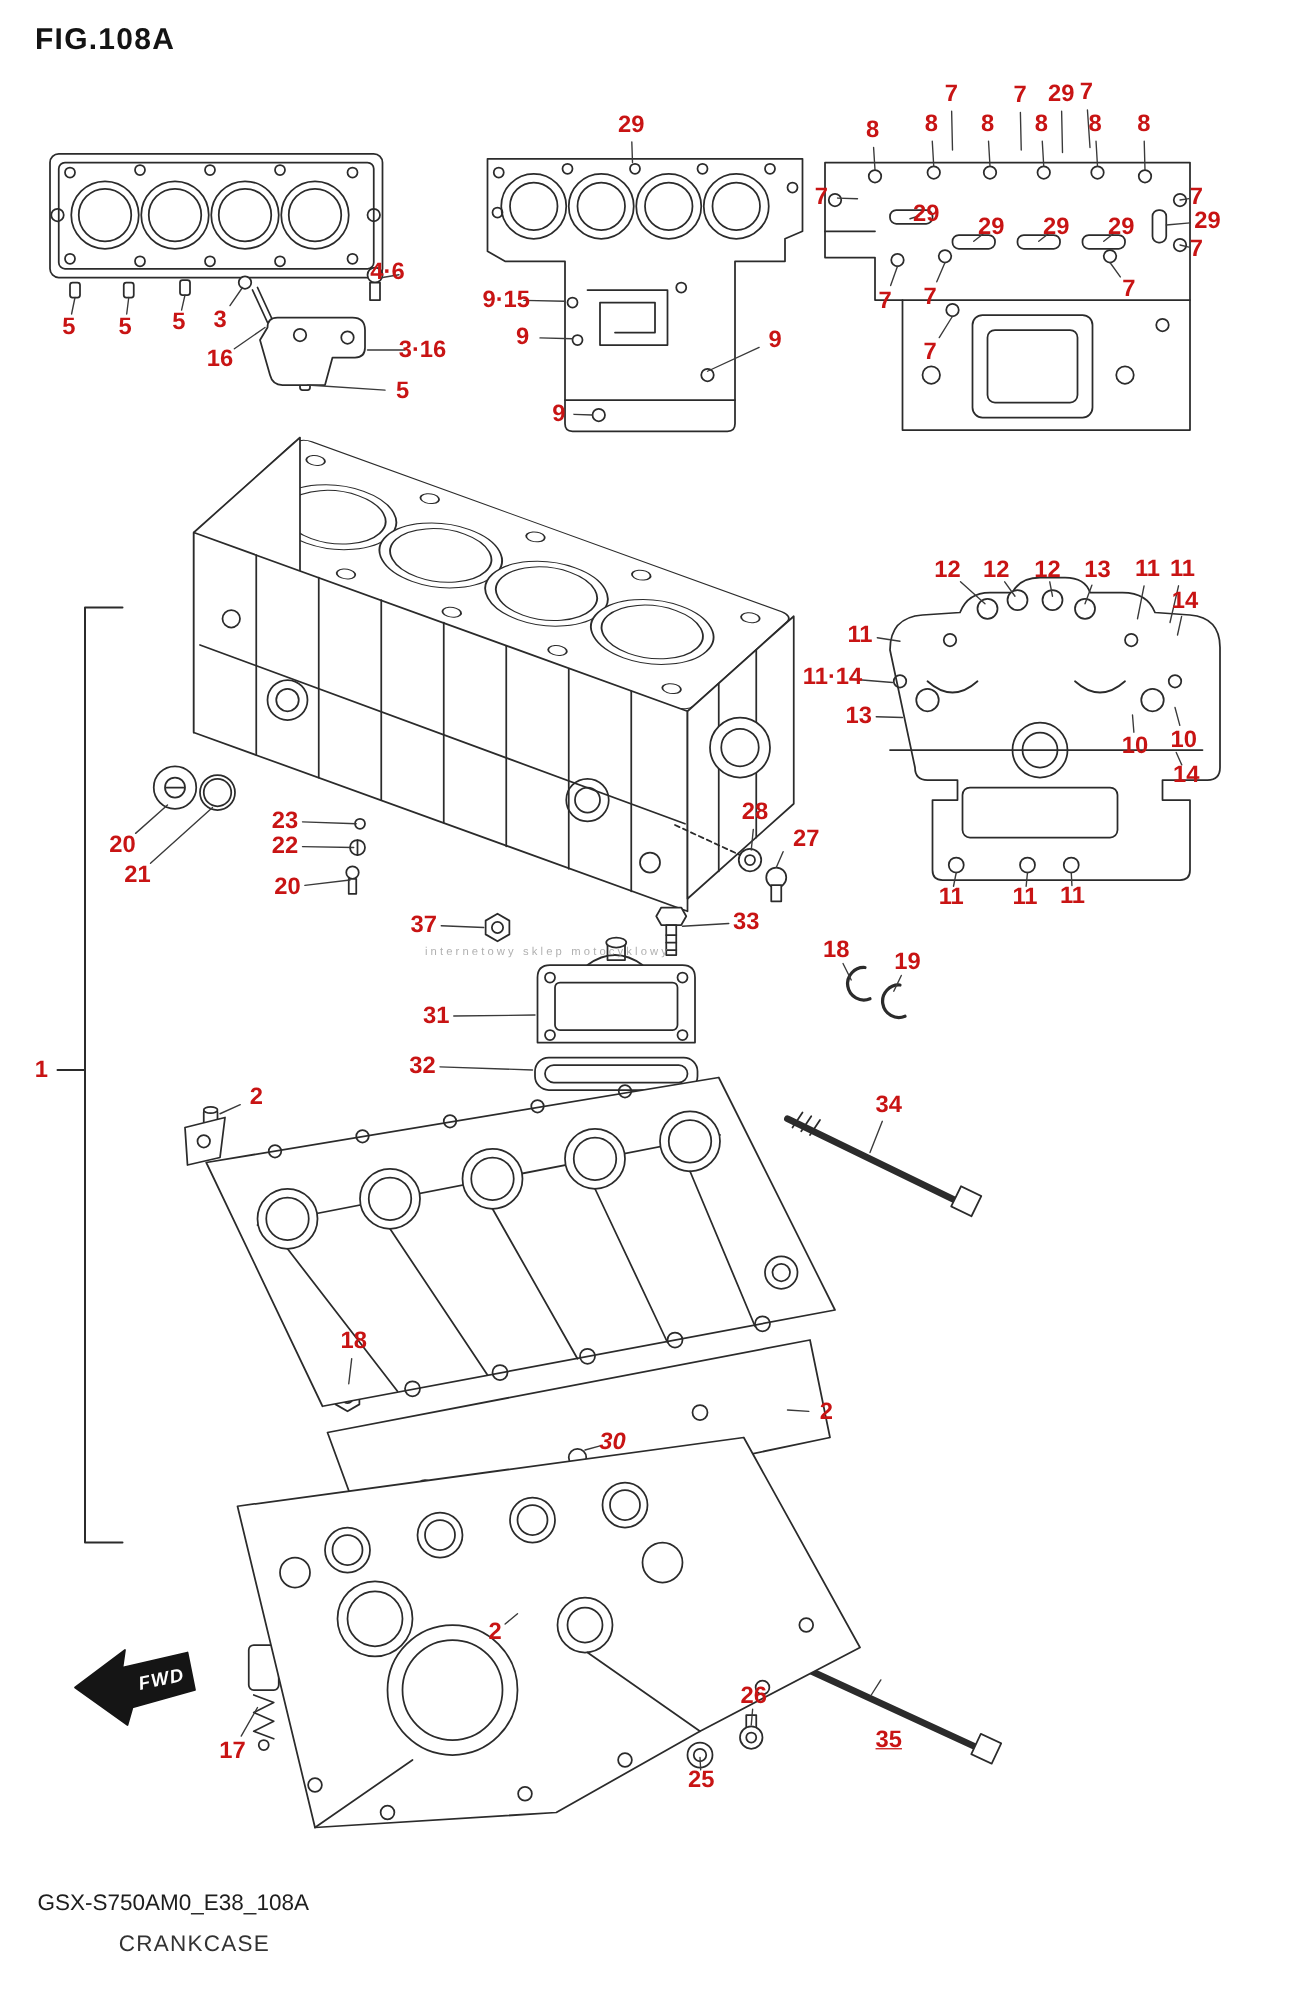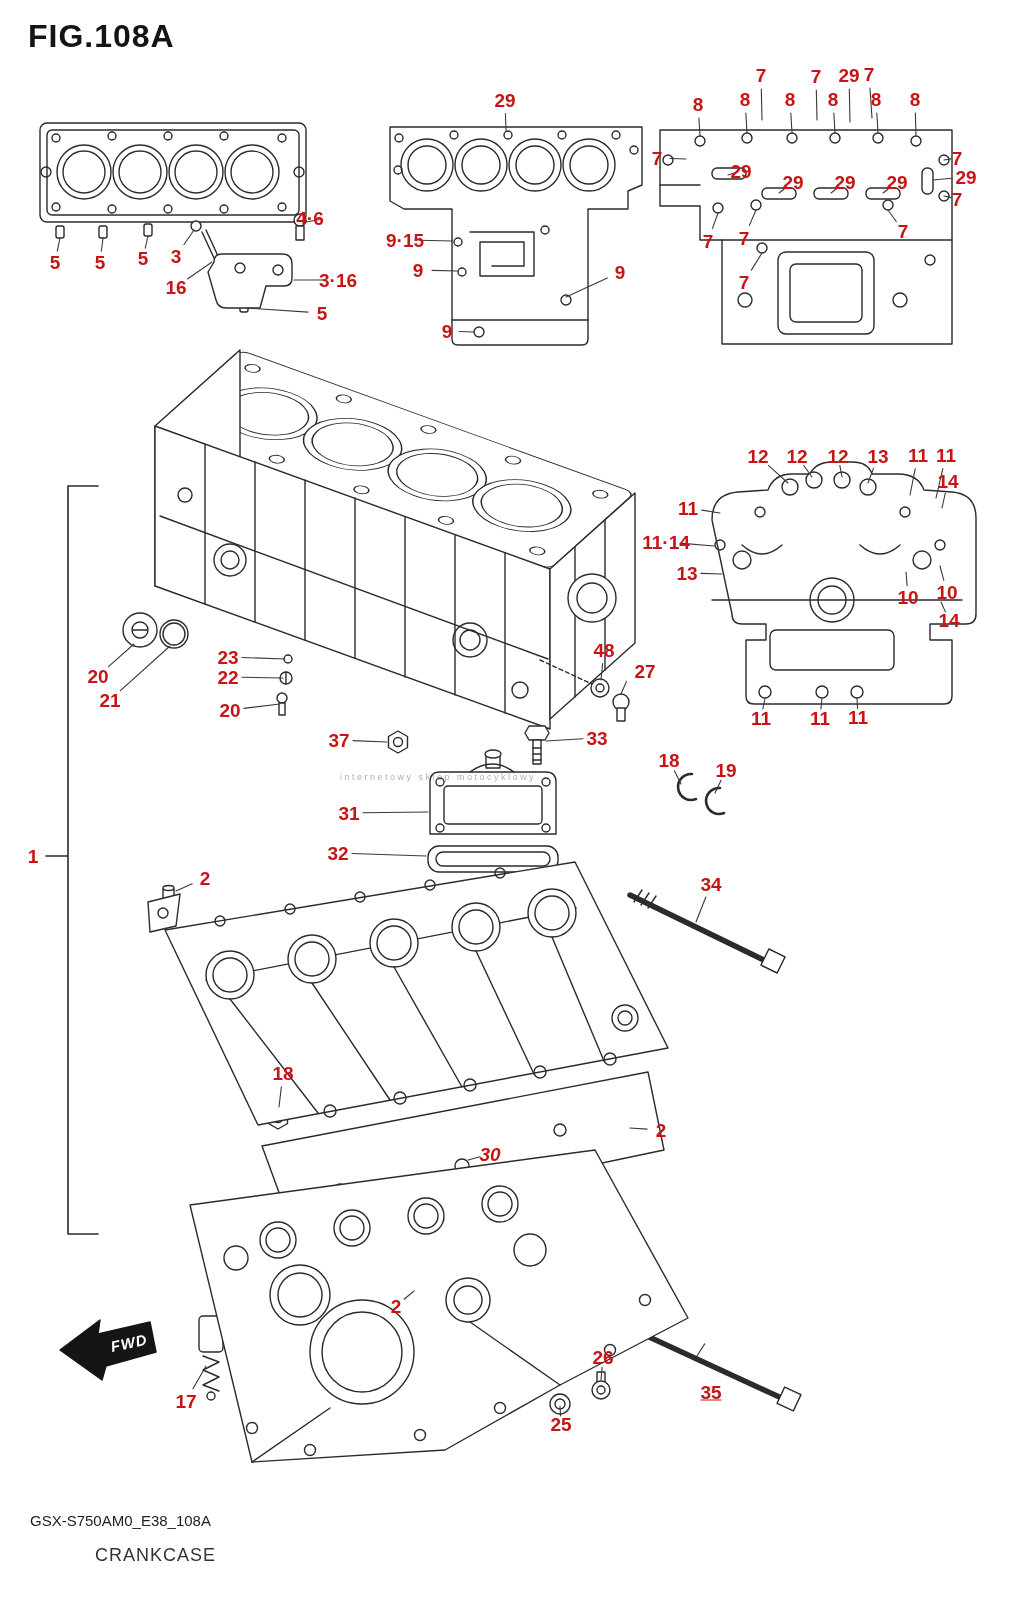--- a/index.html
+++ b/index.html
@@ -1,33 +1,33 @@
 <!DOCTYPE html>
 <html style="--callout-color: #c81414;"><head>
 <meta charset="utf-8">
 <style>
   html,body{margin:0;padding:0;background:#dcdcdc;}
   .page{position:relative;width:1032px;height:1600px;background:#ffffff;overflow:hidden;
         font-family:"Liberation Sans",sans-serif;}
-  .fig-title{position:absolute;left:28px;top:18px;font-size:32px;font-weight:800;
+  .fig-title{position:absolute;left:28px;top:18px;font-size:24px;font-weight:800;
              letter-spacing:1px;color:#141414;}
   svg.art{position:absolute;left:0;top:0;width:1032px;height:1600px;}
   svg.art text{stroke:none;}
   .callout{position:absolute;transform:translate(-50%,-50%);
            color:var(--callout-color,#c81414);font-size:19px;font-weight:600;
            line-height:1;white-space:nowrap;}
   .watermark{position:absolute;left:288px;top:756px;width:300px;text-align:center;
              opacity:.78;pointer-events:none;}
   .wm-main{font-size:28px;font-style:italic;font-weight:700;color:#bdbdbd;letter-spacing:1px;}
   .wm-main .wm-sklep{color:#c7c7c7;font-weight:400;}
   .wm-main .wm-moto{color:#a9a9a9;}
   .wm-main .wm-num{color:#e2796b;}
   .wm-main .wm-pl{color:#b5b5b5;}
-  .wm-sub{font-size:9px;color:#9a9a9a;letter-spacing:2.5px;margin-top:16px;}
-  .footer-code{position:absolute;left:30px;top:1512px;font-size:15px;color:#1e1e1e;}
+  .wm-sub{font-size:9px;color:#9a9a9a;letter-spacing:2.5px;margin-top:0;}
+  .footer-code{position:absolute;left:30px;top:1512px;font-size:18px;color:#1e1e1e;}
   .footer-name{position:absolute;left:95px;top:1545px;font-size:18px;color:#333;letter-spacing:1px;}
 </style>
 </head>
 <body>
 
 <div class="page">
 
   <div class="fig-title">FIG.108A</div>
 
   <svg class="art" viewBox="0 0 1032 1600">
@@ -508,21 +508,21 @@
       <div class="callout" style="left: 947px; top: 592px;">10</div>
       <div class="callout" style="left: 949px; top: 620px;">14</div>
       <div class="callout" style="left: 761px; top: 718px;">11</div>
       <div class="callout" style="left: 820px; top: 718px;">11</div>
       <div class="callout" style="left: 858px; top: 717px;">11</div>
       <div class="callout" style="left: 98px; top: 676px;">20</div>
       <div class="callout" style="left: 110px; top: 700px;">21</div>
       <div class="callout" style="left: 228px; top: 657px;">23</div>
       <div class="callout" style="left: 228px; top: 677px;">22</div>
       <div class="callout" style="left: 230px; top: 710px;">20</div>
-      <div class="callout" style="left: 604px; top: 650px;">48</div>
+      <div class="callout" style="left: 604px; top: 650px;">28</div>
       <div class="callout" style="left: 645px; top: 671px;">27</div>
       <div class="callout" style="left: 33px; top: 856px;">1</div>
       <div class="callout" style="left: 339px; top: 740px;">37</div>
       <div class="callout" style="left: 597px; top: 738px;">33</div>
       <div class="callout" style="left: 349px; top: 813px;">31</div>
       <div class="callout" style="left: 338px; top: 853px;">32</div>
       <div class="callout" style="left: 669px; top: 760px;">18</div>
       <div class="callout" style="left: 726px; top: 770px;">19</div>
       <div class="callout" style="left: 205px; top: 878px;">2</div>
       <div class="callout" style="left: 711px; top: 884px;">34</div>

